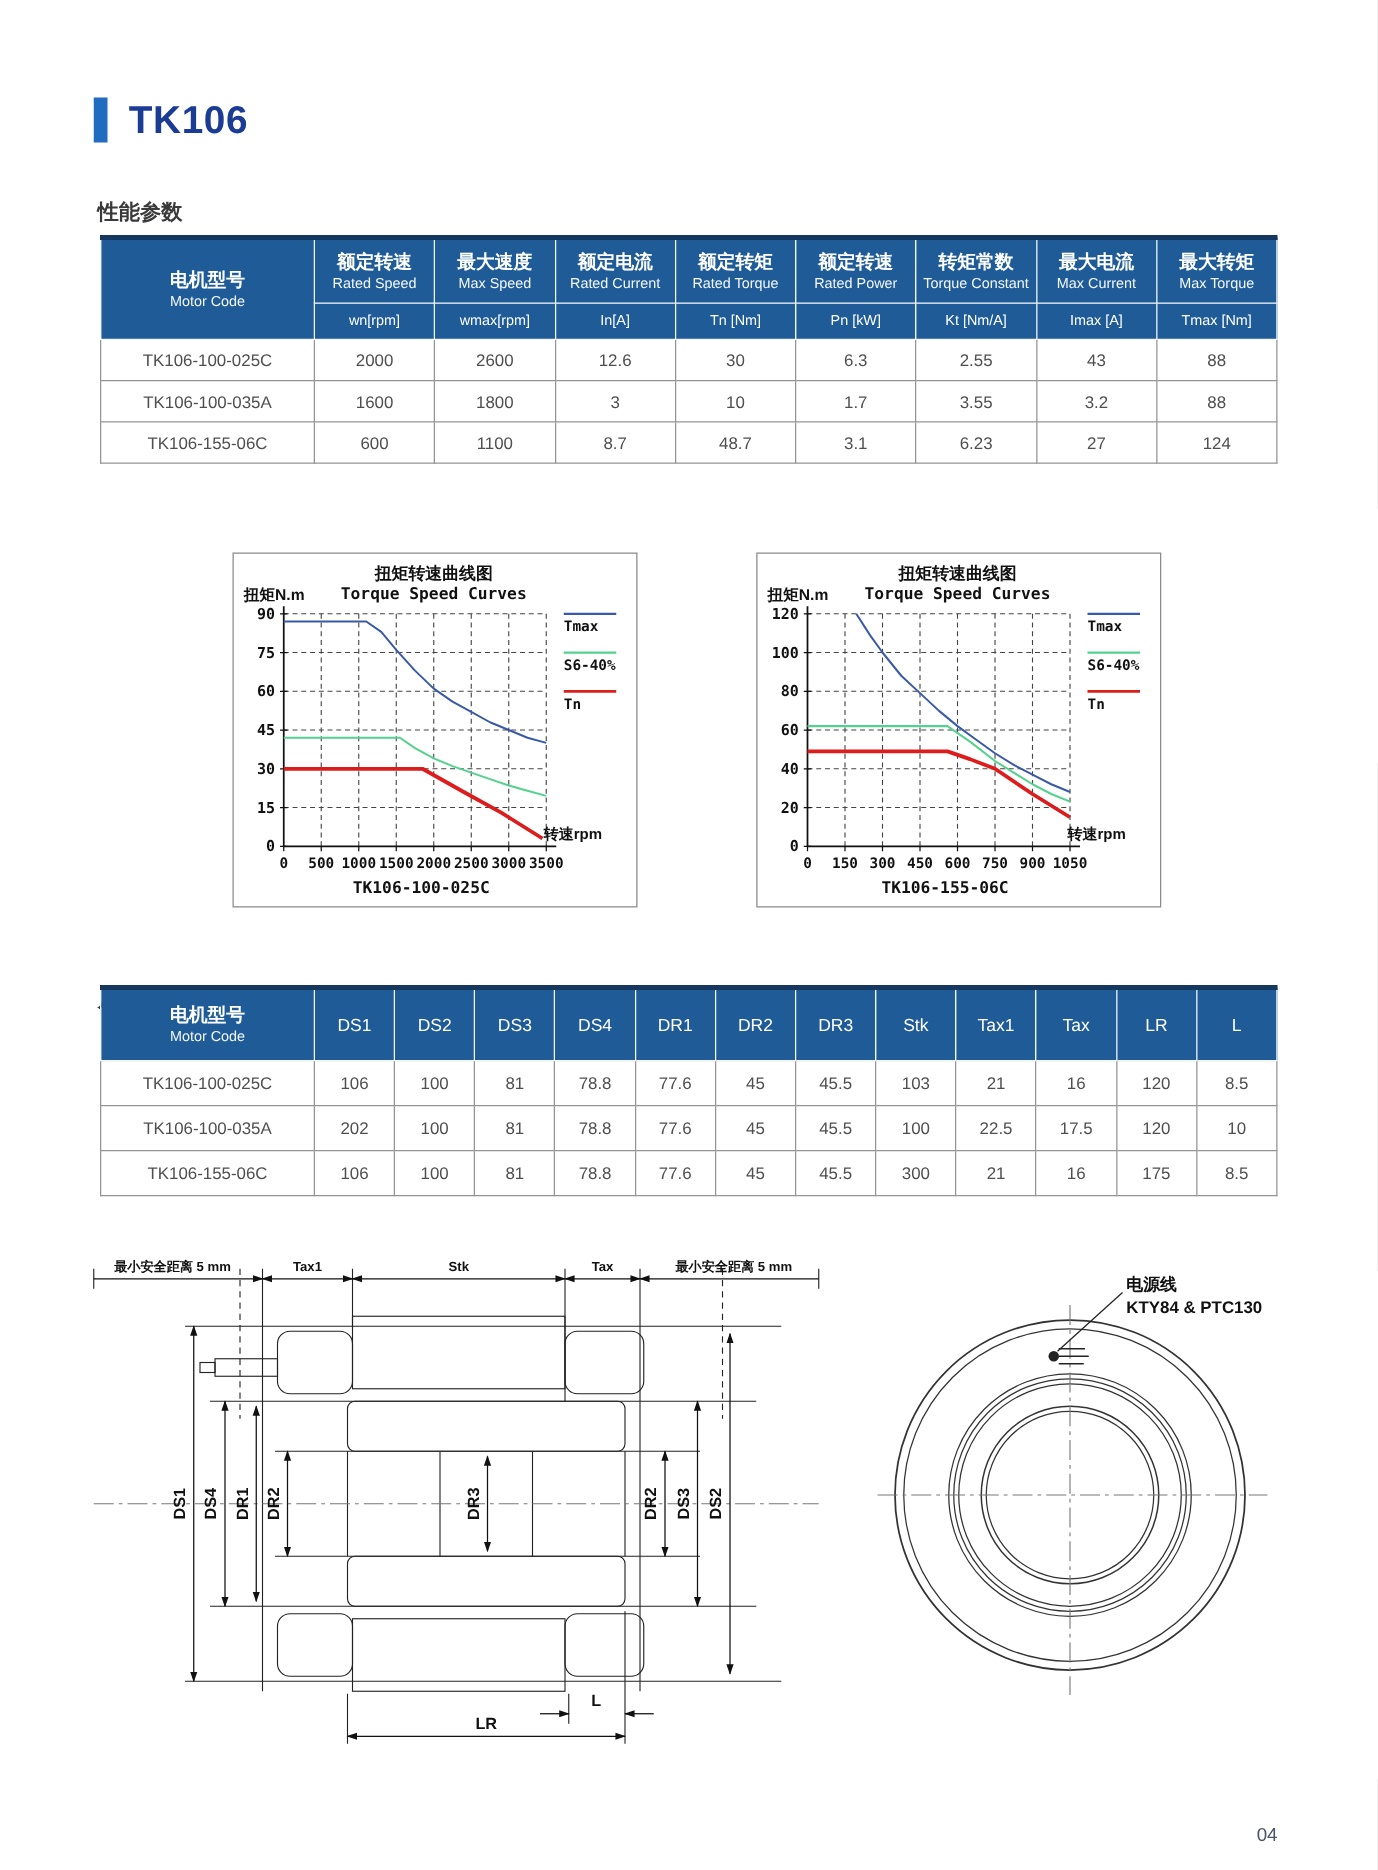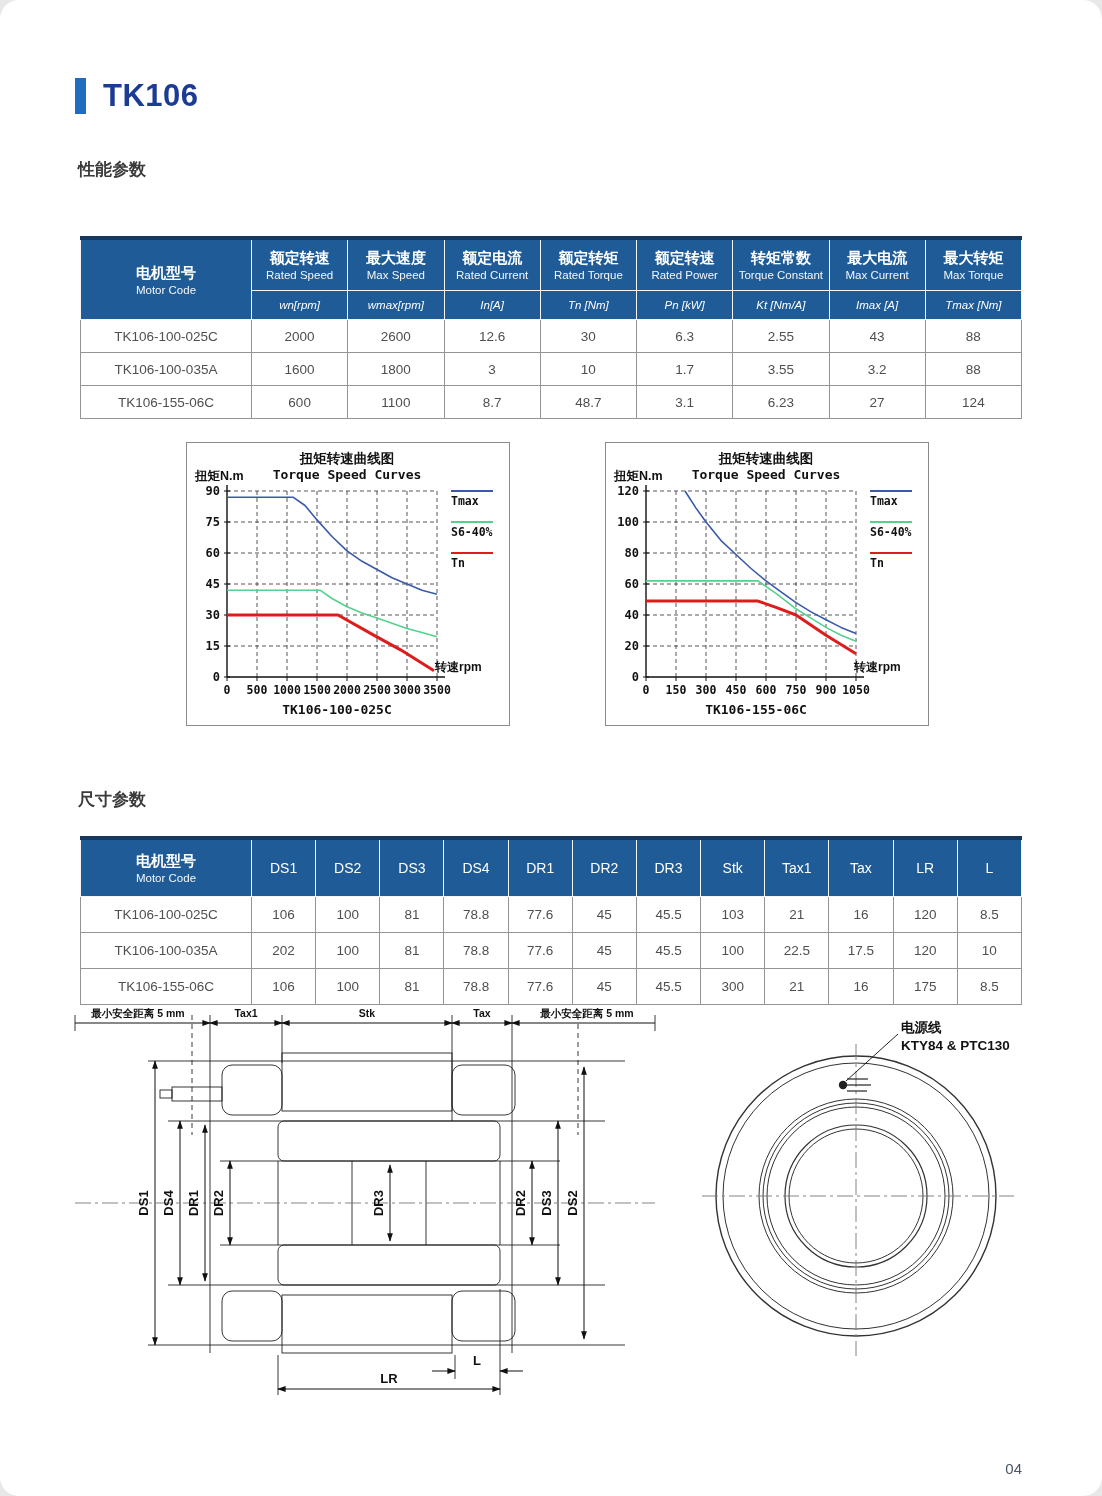--- a/index.html
+++ b/index.html
@@ -1,35 +1,35 @@
 <!DOCTYPE html>
 <html><head>
 <meta charset="utf-8">
 <style>
   html,body{margin:0;padding:0;background:#e8e8e8;}
   .page{position:relative;width:1102px;height:1496px;background:#ffffff;margin:0 auto;
-        font-family:"Liberation Sans",sans-serif;overflow:hidden;border-radius:19px;}
+        font-family:"Liberation Sans",sans-serif;overflow:hidden;}
   
   .title-row{position:absolute;left:75px;top:78px;display:flex;align-items:center;}
   .accent-bar{width:11px;height:36px;background:#1f6cc0;}
   .doc-title{margin-left:17px;font-size:31px;font-weight:800;color:#1b3c94;letter-spacing:.5px;}
   .section-heading{position:absolute;left:78px;font-size:17px;font-weight:700;color:#3a3a3a;}
   #perf-heading{top:158px;text-align:right;}
   #dim-heading{top:748px;margin-top:40px;}
   
   .tbl-wrap{position:absolute;left:80px;width:942px;}
   #perf-wrap{top:188px;}
   #dim-wrap{top:788px;}
-  table{border-collapse:collapse;width:100%;table-layout:fixed;margin-top:48px;}
+  table{border-collapse:collapse;width:100%;table-layout:fixed;}
   thead{border-top:4px solid #16385e;}
   th{background:#1e5b97;color:#fff;font-weight:400;border:1px solid #f2f5f9;padding:0;vertical-align:middle;}
   th .cn{font-size:15px;font-weight:700;line-height:20px;}
   th .en{font-size:11.5px;font-weight:400;line-height:14px;opacity:.95;}
   #perf-table thead tr.names th{height:50px;}
-  #perf-table thead tr.units th{height:28px;font-size:11.5px;font-style:italic;}
+  #perf-table thead tr.units th{height:28px;font-size:11.5px;}
   #perf-table th.mc,#dim-table th.mc{width:170px;}
   #dim-table thead th{height:56px;font-size:14px;}
   tbody td{background:#fff;border:1px solid #949494;color:#4f4f4f;font-size:13.5px;
            text-align:center;height:30px;}
   #dim-table tbody td{height:33px;}
   
   .chart-box{position:absolute;top:442px;width:322px;height:282px;border:1.5px solid #8a8a8a;background:#fff;}
   #chart-0{left:186px;}
   #chart-1{left:605px;}
   .chart-box svg{display:block;}

